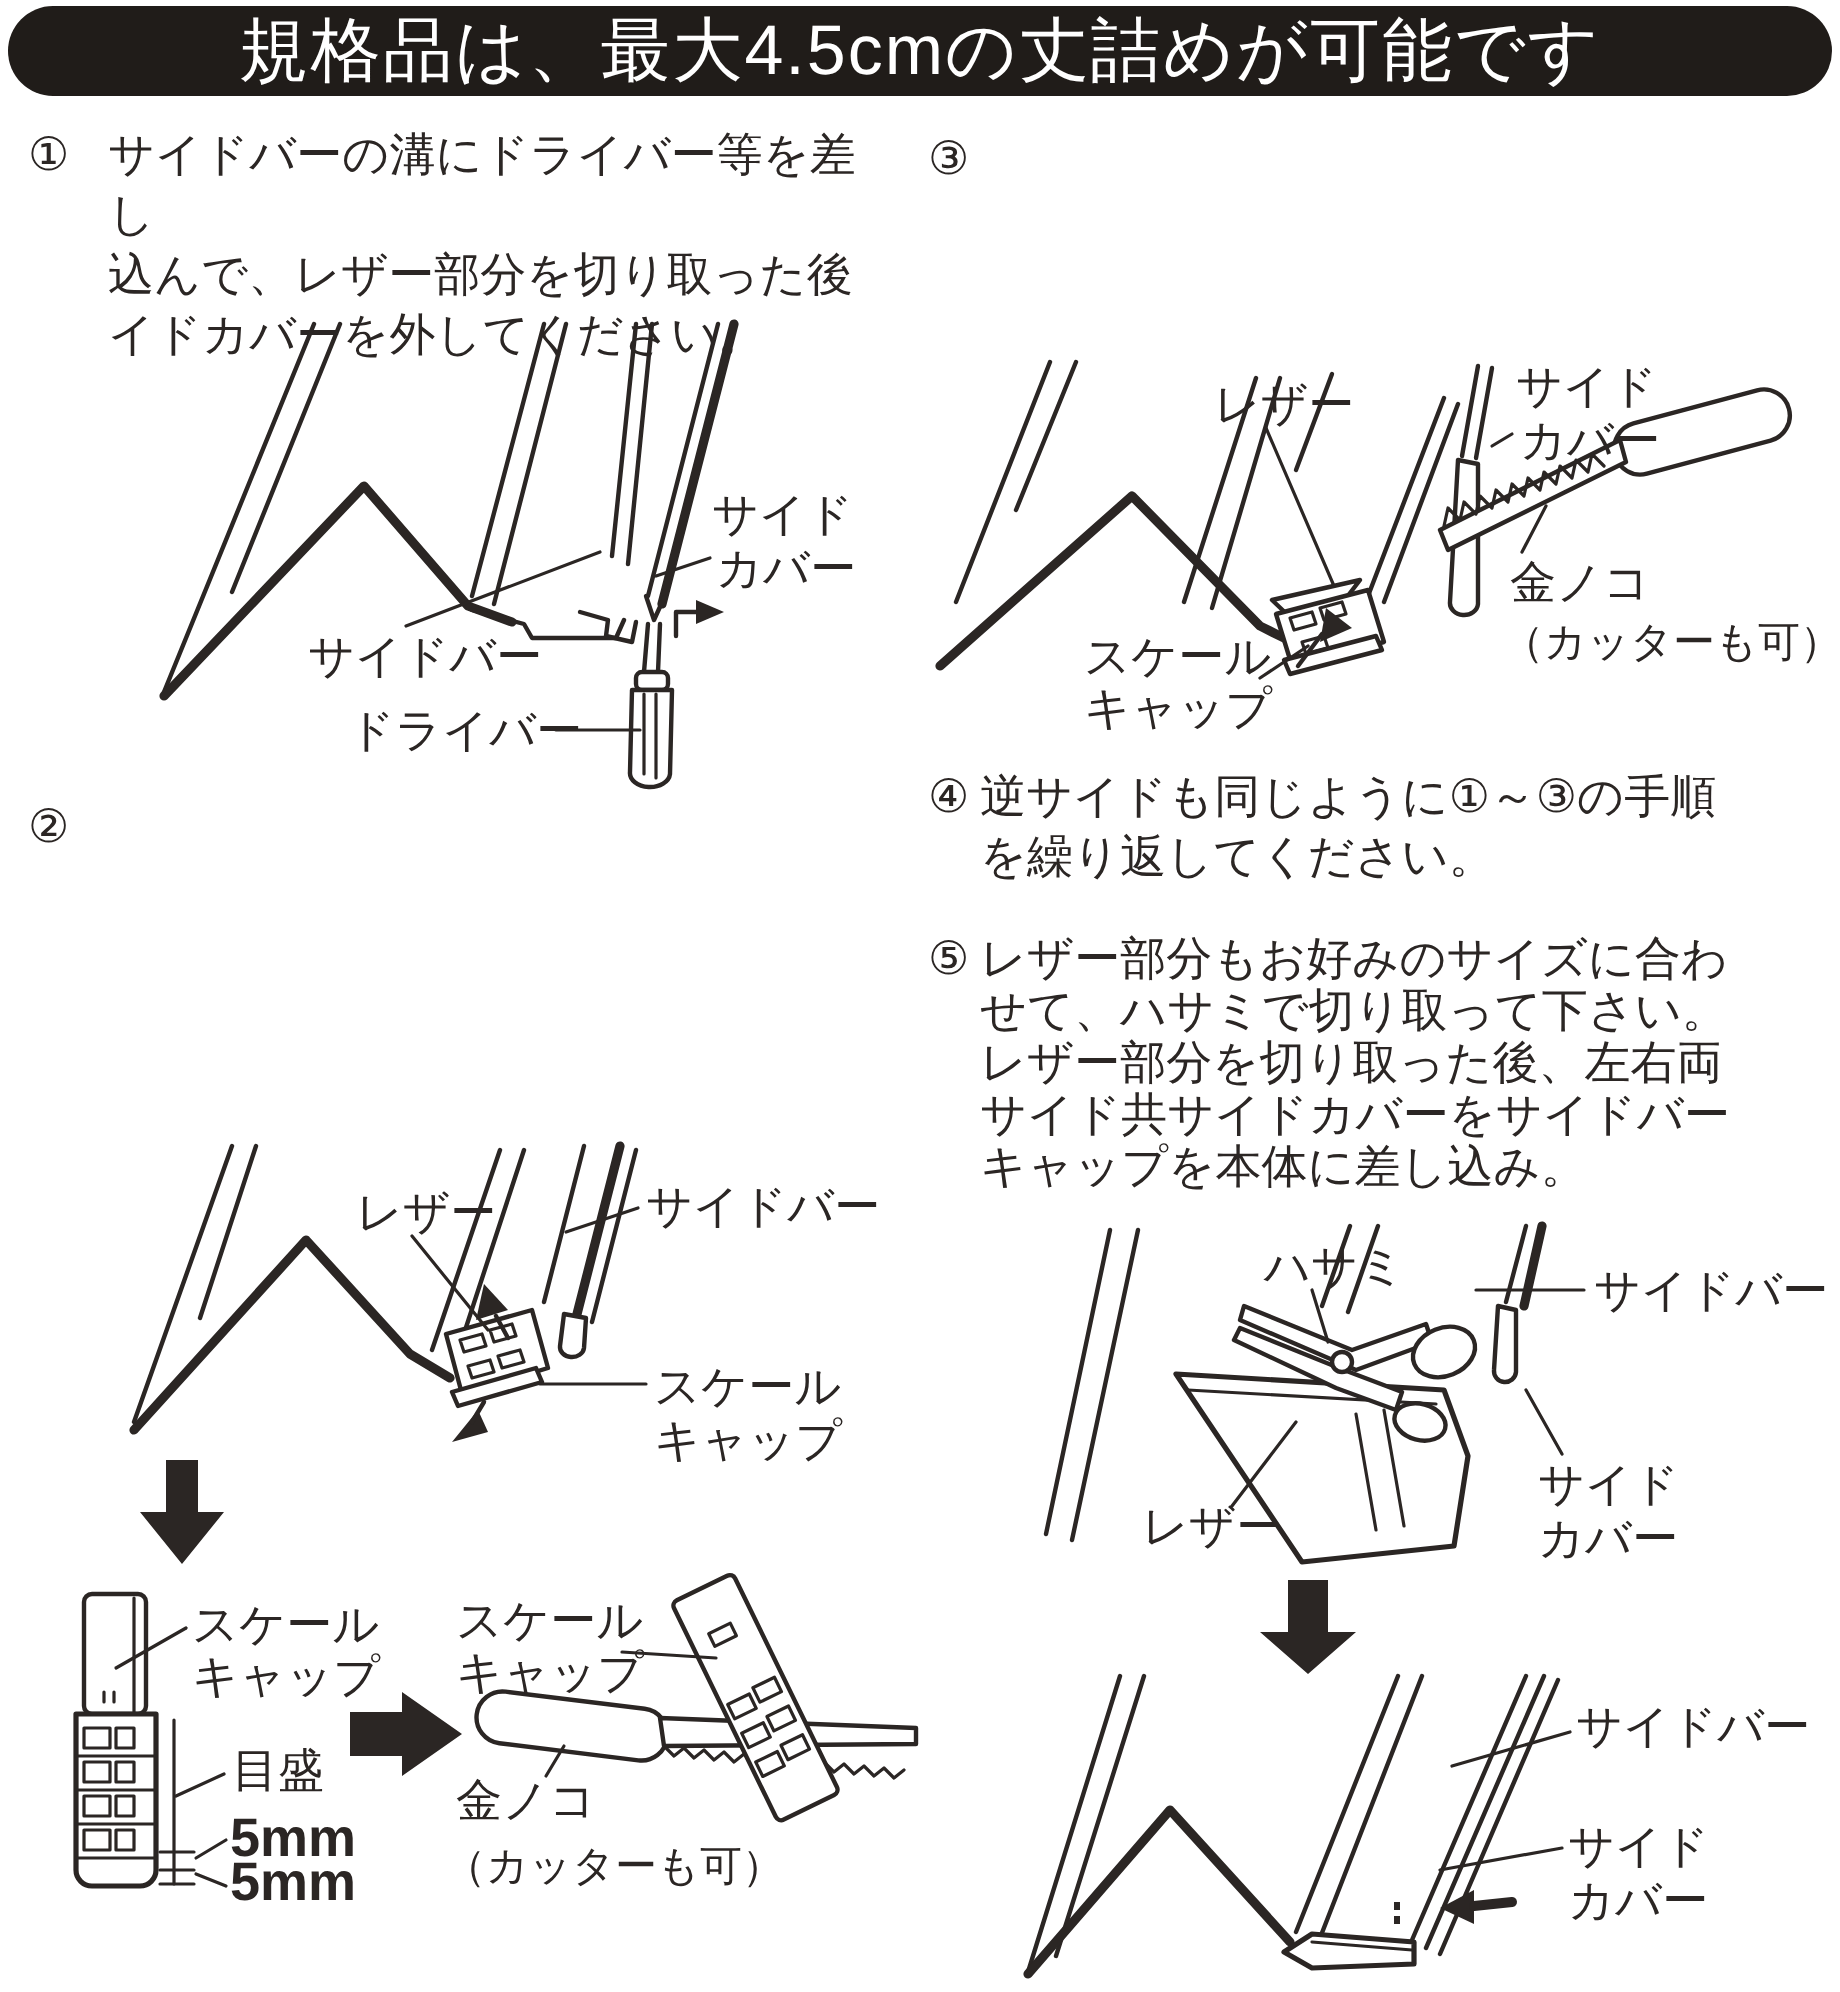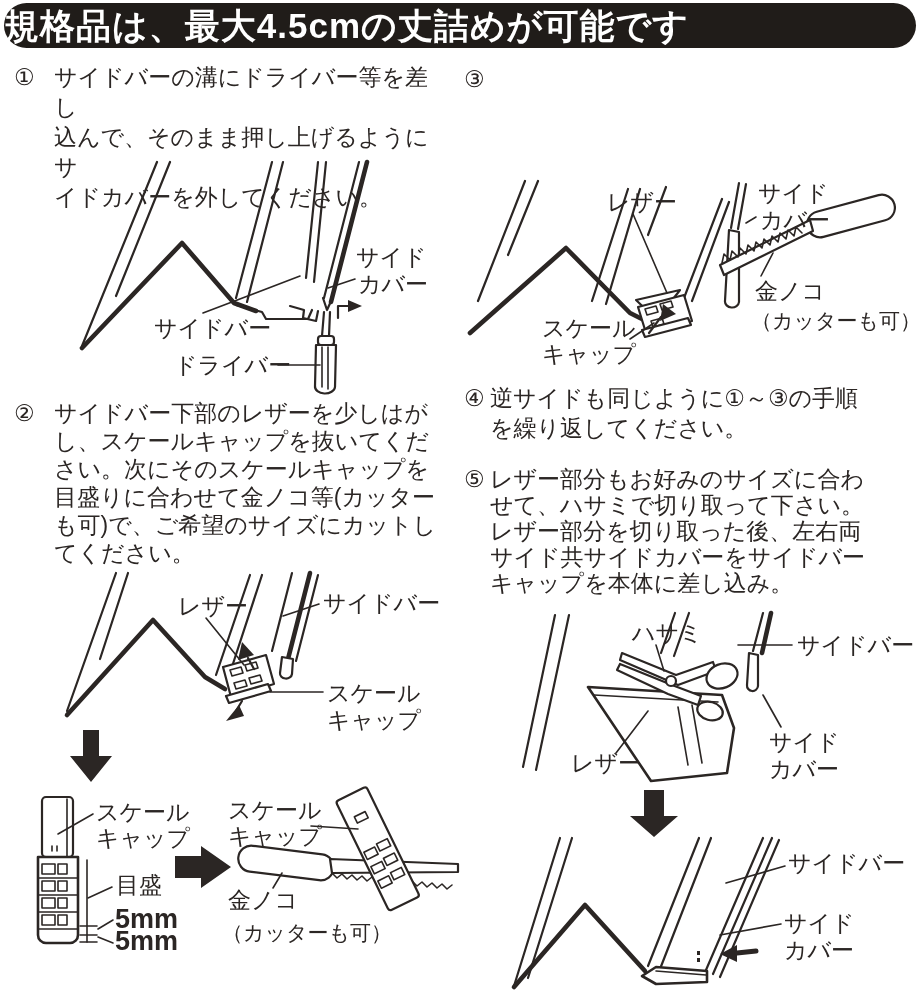--- a/index.html
+++ b/index.html
@@ -1,20 +1,20 @@
 <!DOCTYPE html>
 <html><head>
 <meta charset="utf-8">
 <style>
   html,body{margin:0;padding:0}
   body{width:920px;height:996px;position:relative;background:#ffffff;
        font-family:"Liberation Sans","DejaVu Sans",sans-serif;color:#2b2624}
   .header{position:absolute;left:4px;top:3px;width:912px;height:45px;background:#201c19;
-          border-radius:23px;color:#fff;line-height:46px;
-          font-size:35px;font-weight:700;letter-spacing:1px}
+          border-radius:23px;color:#fff;text-align:center;line-height:46px;
+          font-size:35px;font-weight:400;letter-spacing:1px}
   .step{position:absolute;display:flex;font-size:23px;line-height:var(--lh,30px)}
   .step .num{flex:0 0 var(--nw,40px)}
   .step .lines{white-space:pre-line}
   svg{position:absolute;overflow:visible}
   .s{stroke:#2b2624;fill:none;stroke-width:2.2;stroke-linecap:round;stroke-linejoin:round}
   .t15{stroke-width:1.6}
   .t25{stroke-width:2.6}
   .tk{stroke-width:4.6}
   .w{fill:#ffffff}
   .sd{fill:#2b2624;stroke:none}
@@ -23,31 +23,25 @@
   text.sm{font-size:21px}
 </style>
 </head>
 <body>
 
 <div class="header">規格品は、最大4.5cmの丈詰めが可能です</div>
 
 <div class="step" style="left:14px;top:62px;width:436px;--lh:30px;--nw:40px">
   <span class="num">①</span>
   <div class="lines">サイドバーの溝にドライバー等を差し
-込んで、そのまま押し上げるようにサ
+込んで、レザー部分を切り取った後
 イドカバーを外してください。</div>
 </div>
 <div class="step" style="left:14px;top:399px;width:436px;--lh:28px;--nw:40px">
   <span class="num">②</span>
-  <div class="lines">サイドバー下部のレザーを少しはが
-し、スケールキャップを抜いてくだ
-さい。次にそのスケールキャップを
-目盛りに合わせて金ノコ等(カッター
-も可)で、ご希望のサイズにカットし
-てください。</div>
 </div>
 <div class="step" style="left:464px;top:64px;width:452px;--lh:30px;--nw:26px">
   <span class="num">③</span>
 </div>
 <div class="step" style="left:464px;top:383px;width:452px;--lh:30px;--nw:26px">
   <span class="num">④</span>
   <div class="lines">逆サイドも同じように①～③の手順
 を繰り返してください。</div>
 </div>
 <div class="step" style="left:464px;top:466px;width:452px;--lh:26px;--nw:26px">

